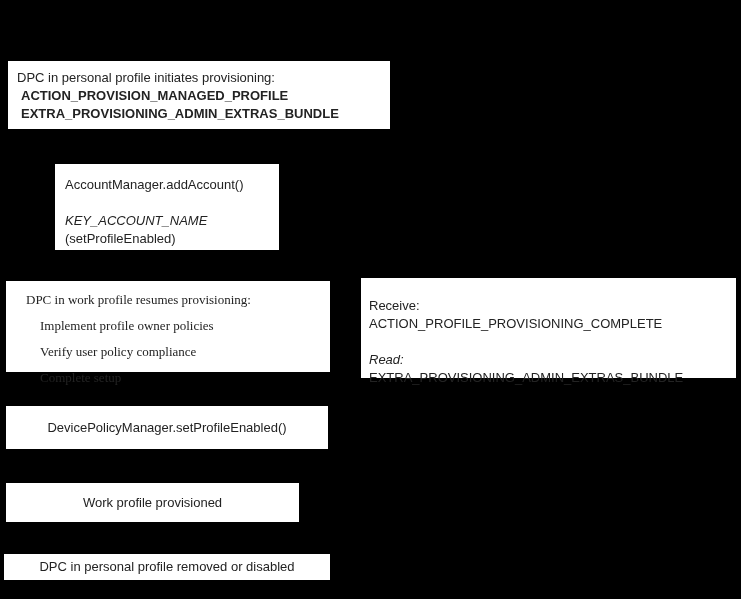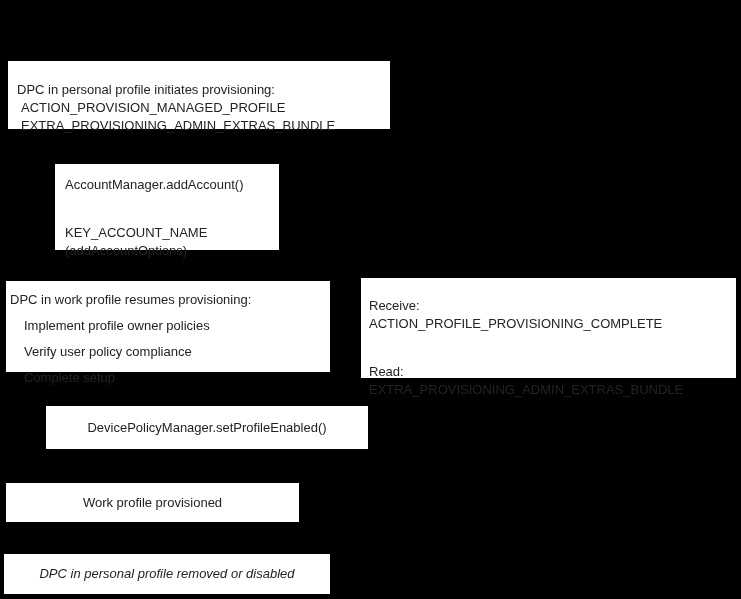--- a/index.html
+++ b/index.html
@@ -22,66 +22,67 @@
     font-size: 13px;
     line-height: 18px;
     box-sizing: border-box;
   }
   .box .line {
     white-space: nowrap;
   }
   
   .box1 {
     left: 8px; top: 61px; width: 382px; height: 68px;
-    padding: 20px 0 0 9px;
+    padding: 8px 0 0 9px;
   }
-  .box1 .indent-sm { padding-left: 4px; }
+  .box1 .indent-sm { padding-left: 4px; font-weight: bold; }
   
   .box2 {
     left: 55px; top: 164px; width: 224px; height: 86px;
     padding: 12px 0 12px 10px;
   }
-  .gap-above { margin-top: 30px; }
+  .gap-above { margin-top: 18px; font-style: italic; }
   
   .box3 {
     left: 6px; top: 281px; width: 324px; height: 91px;
-    padding: 10px 0 0 4px;
+    padding: 10px 0 0 20px;
+    font-family: Liberation Serif, serif;
   }
   .box3 .indent-md { padding-left: 14px; margin-top: 8px; }
   
   .box4 {
     left: 361px; top: 278px; width: 375px; height: 100px;
     padding: 19px 0 0 8px;
   }
   
   .box-center {
     display: flex;
     align-items: center;
     justify-content: center;
     text-align: center;
   }
-  .box5 { left: 6px; top: 406px; width: 322px; height: 43px; margin-left: 40px; }
+  .box5 { left: 6px; top: 406px; width: 322px; height: 43px; }
   .box6 { left: 6px; top: 483px; width: 293px; height: 39px; }
-  .box7 { left: 4px; top: 554px; width: 326px; height: 40px; font-style: italic; }
+  .box7 { left: 4px; top: 554px; width: 326px; height: 26px; }
 </style>
 </head>
 <body>
 
 <div id="canvas">
 
   <div class="box box1">
     <div class="line">DPC in personal profile initiates provisioning:</div>
     <div class="line indent-sm">ACTION_PROVISION_MANAGED_PROFILE</div>
     <div class="line indent-sm">EXTRA_PROVISIONING_ADMIN_EXTRAS_BUNDLE</div>
   </div>
 
   <div class="box box2">
     <div class="line">AccountManager.addAccount()</div>
     <div class="line gap-above">KEY_ACCOUNT_NAME</div>
-    <div class="line">(addAccountOptions)</div>
+    <div class="line">(setProfileEnabled)</div>
   </div>
 
   <div class="box box3">
     <div class="line">DPC in work profile resumes provisioning:</div>
     <div class="line indent-md">Implement profile owner policies</div>
     <div class="line indent-md">Verify user policy compliance</div>
     <div class="line indent-md">Complete setup</div>
   </div>
 
   <div class="box box4">

